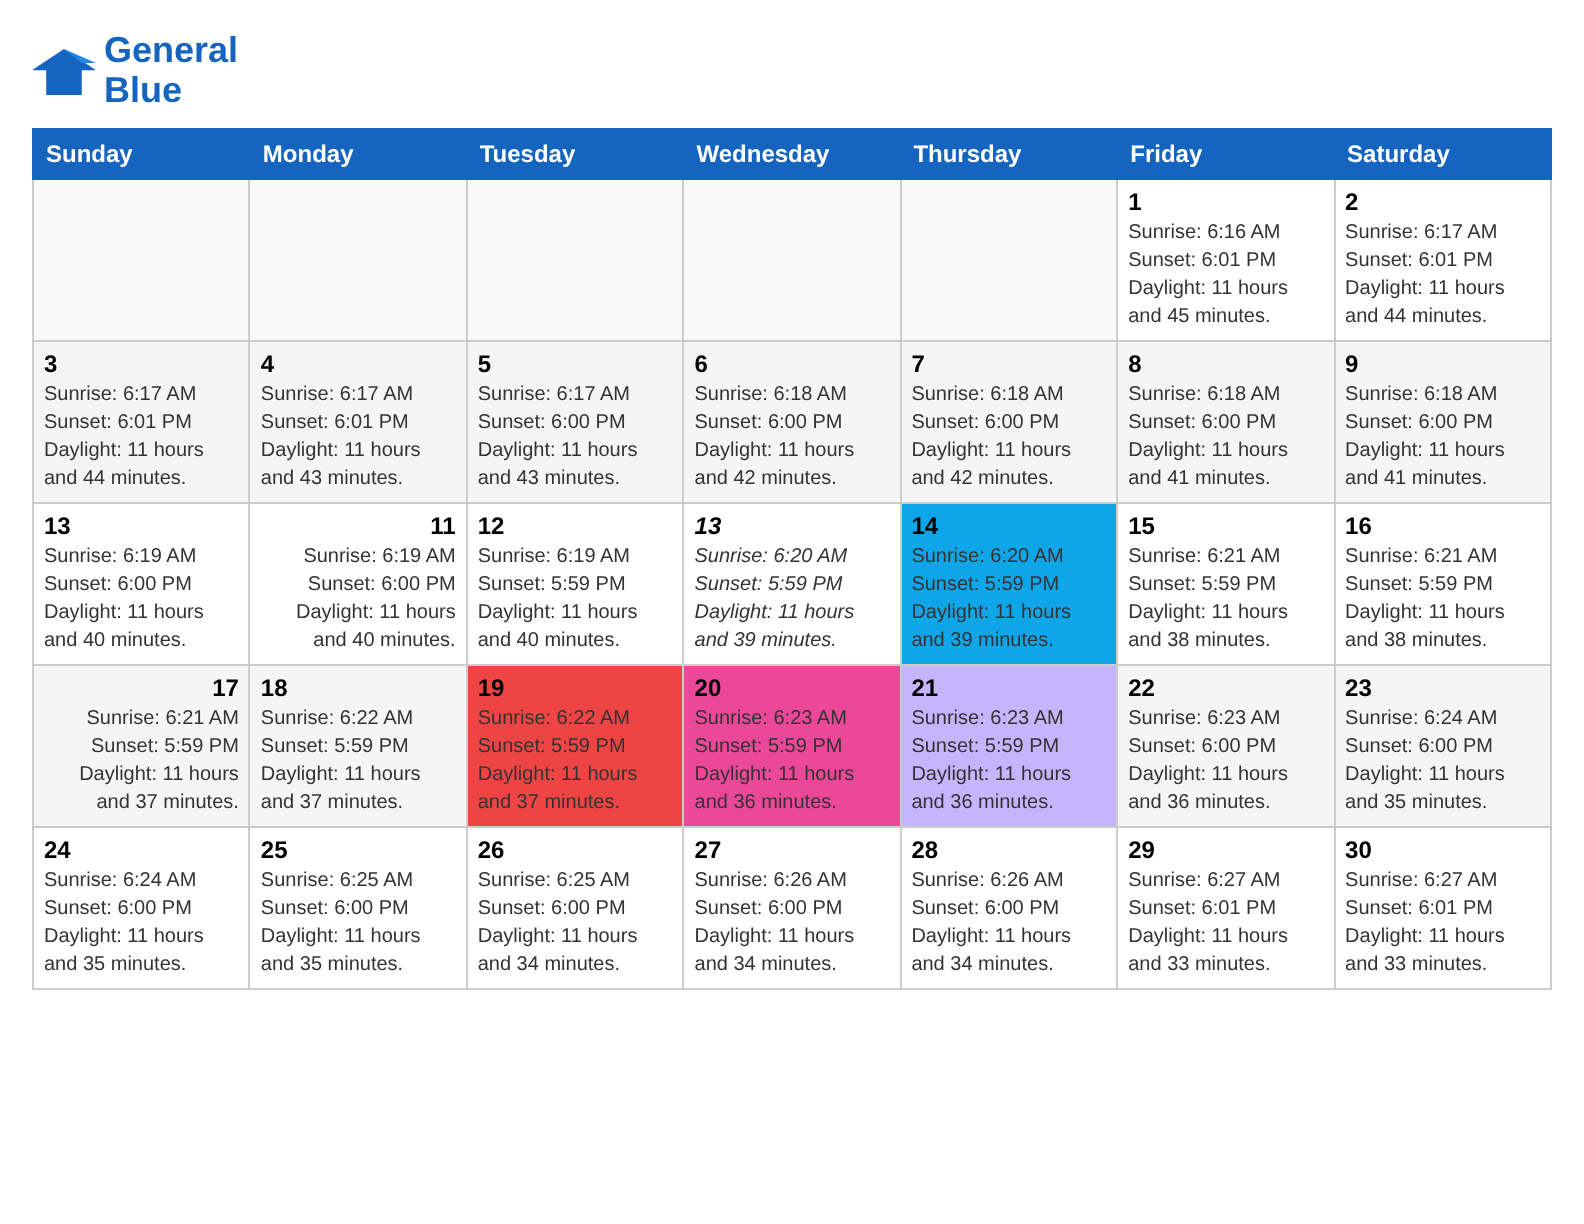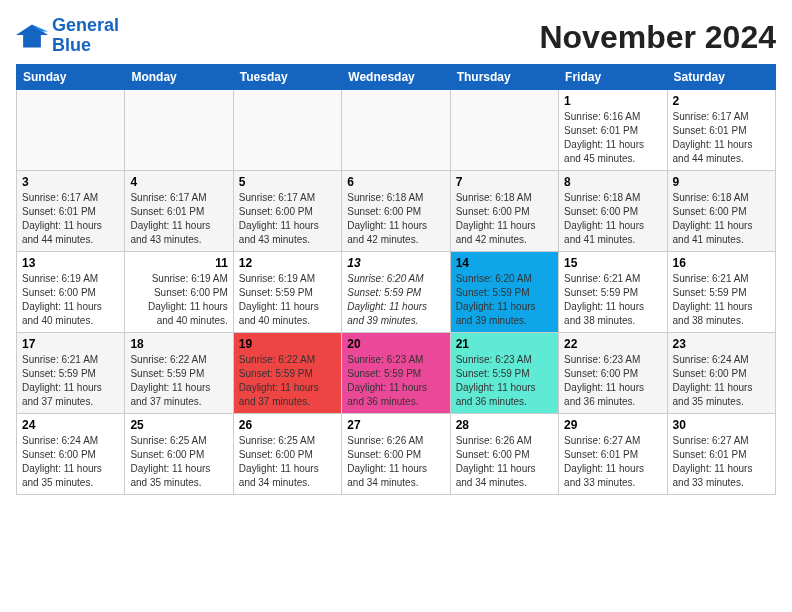--- a/index.html
+++ b/index.html
@@ -86,21 +86,20 @@
     <svg class="logo-bird" viewBox="0 0 36 30">
       <polygon points="18,2 36,14 28,14 28,28 8,28 8,14 0,14" fill="#1565c0"></polygon>
       <polygon points="18,2 36,10 28,10" fill="#1e88e5"></polygon>
     </svg>
     <div class="logo-text">
       <div><span>General</span></div>
       <div><span style="color:#1565c0">Blue</span></div>
     </div>
   </div>
   <div class="title-section">
-    <div class="month-title">November 2024</div>
   </div>
 </div>
 
 <table class="calendar" id="cal-table">
   <thead id="cal-head">
       <tr>
         <th>Sunday</th>
         <th>Monday</th>
         <th>Tuesday</th>
         <th>Wednesday</th>
@@ -227,21 +226,21 @@
         </td>
         <td style="background: rgb(255, 255, 255);">
           <span class="day-num">16</span>
           <div class="day-info" style="white-space: pre-line;">Sunrise: 6:21 AM
 Sunset: 5:59 PM
 Daylight: 11 hours
 and 38 minutes.</div>
         </td>
       </tr>
       <tr>
-        <td style="background: rgb(245, 245, 245);">
+        <td style="background: rgb(245, 245, 245); text-align: right;">
           <span class="day-num">17</span>
           <div class="day-info" style="white-space: pre-line;">Sunrise: 6:21 AM
 Sunset: 5:59 PM
 Daylight: 11 hours
 and 37 minutes.</div>
         </td>
         <td style="background: rgb(245, 245, 245);">
           <span class="day-num">18</span>
           <div class="day-info" style="white-space: pre-line;">Sunrise: 6:22 AM
 Sunset: 5:59 PM
@@ -255,21 +254,21 @@
 Daylight: 11 hours
 and 37 minutes.</div>
         </td>
         <td style="background: #ec4899;">
           <span class="day-num">20</span>
           <div class="day-info" style="white-space: pre-line;">Sunrise: 6:23 AM
 Sunset: 5:59 PM
 Daylight: 11 hours
 and 36 minutes.</div>
         </td>
-        <td style="background: #5eead4; margin-top: 44px;">
+        <td style="background: #c4b5fd; margin-top: 44px;">
           <span class="day-num">21</span>
           <div class="day-info" style="white-space: pre-line;">Sunrise: 6:23 AM
 Sunset: 5:59 PM
 Daylight: 11 hours
 and 36 minutes.</div>
         </td>
         <td style="background: rgb(245, 245, 245);">
           <span class="day-num">22</span>
           <div class="day-info" style="white-space: pre-line;">Sunrise: 6:23 AM
 Sunset: 6:00 PM

